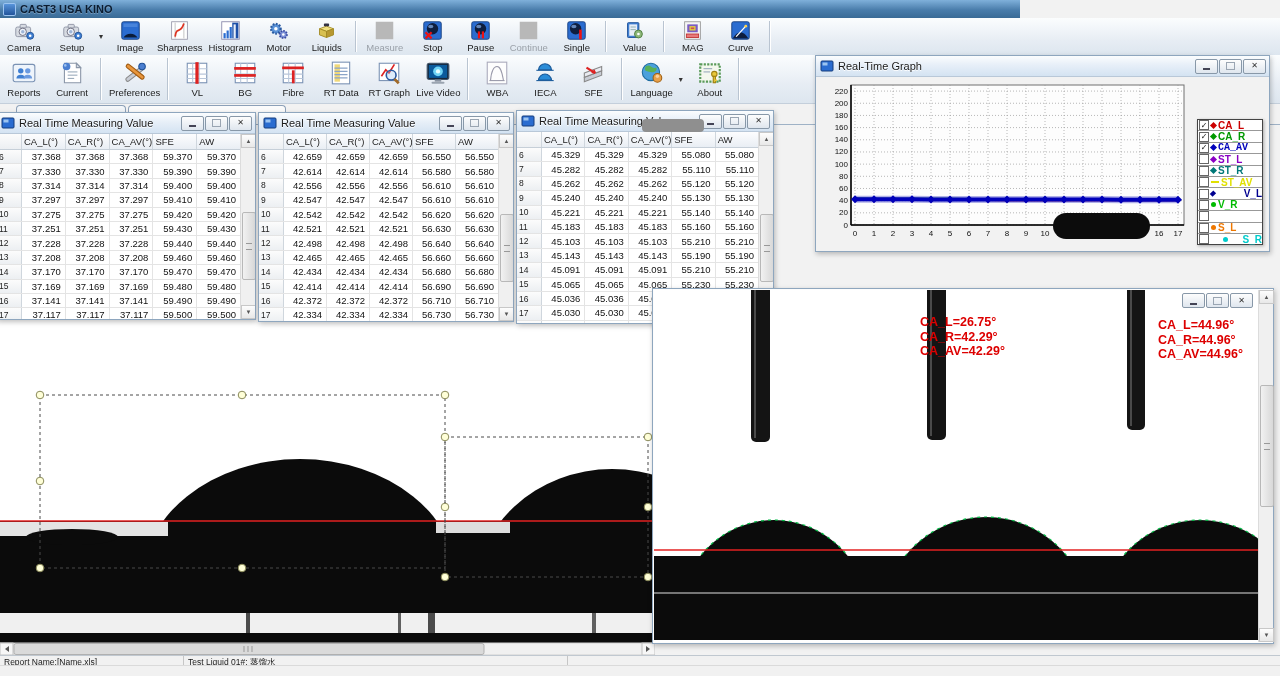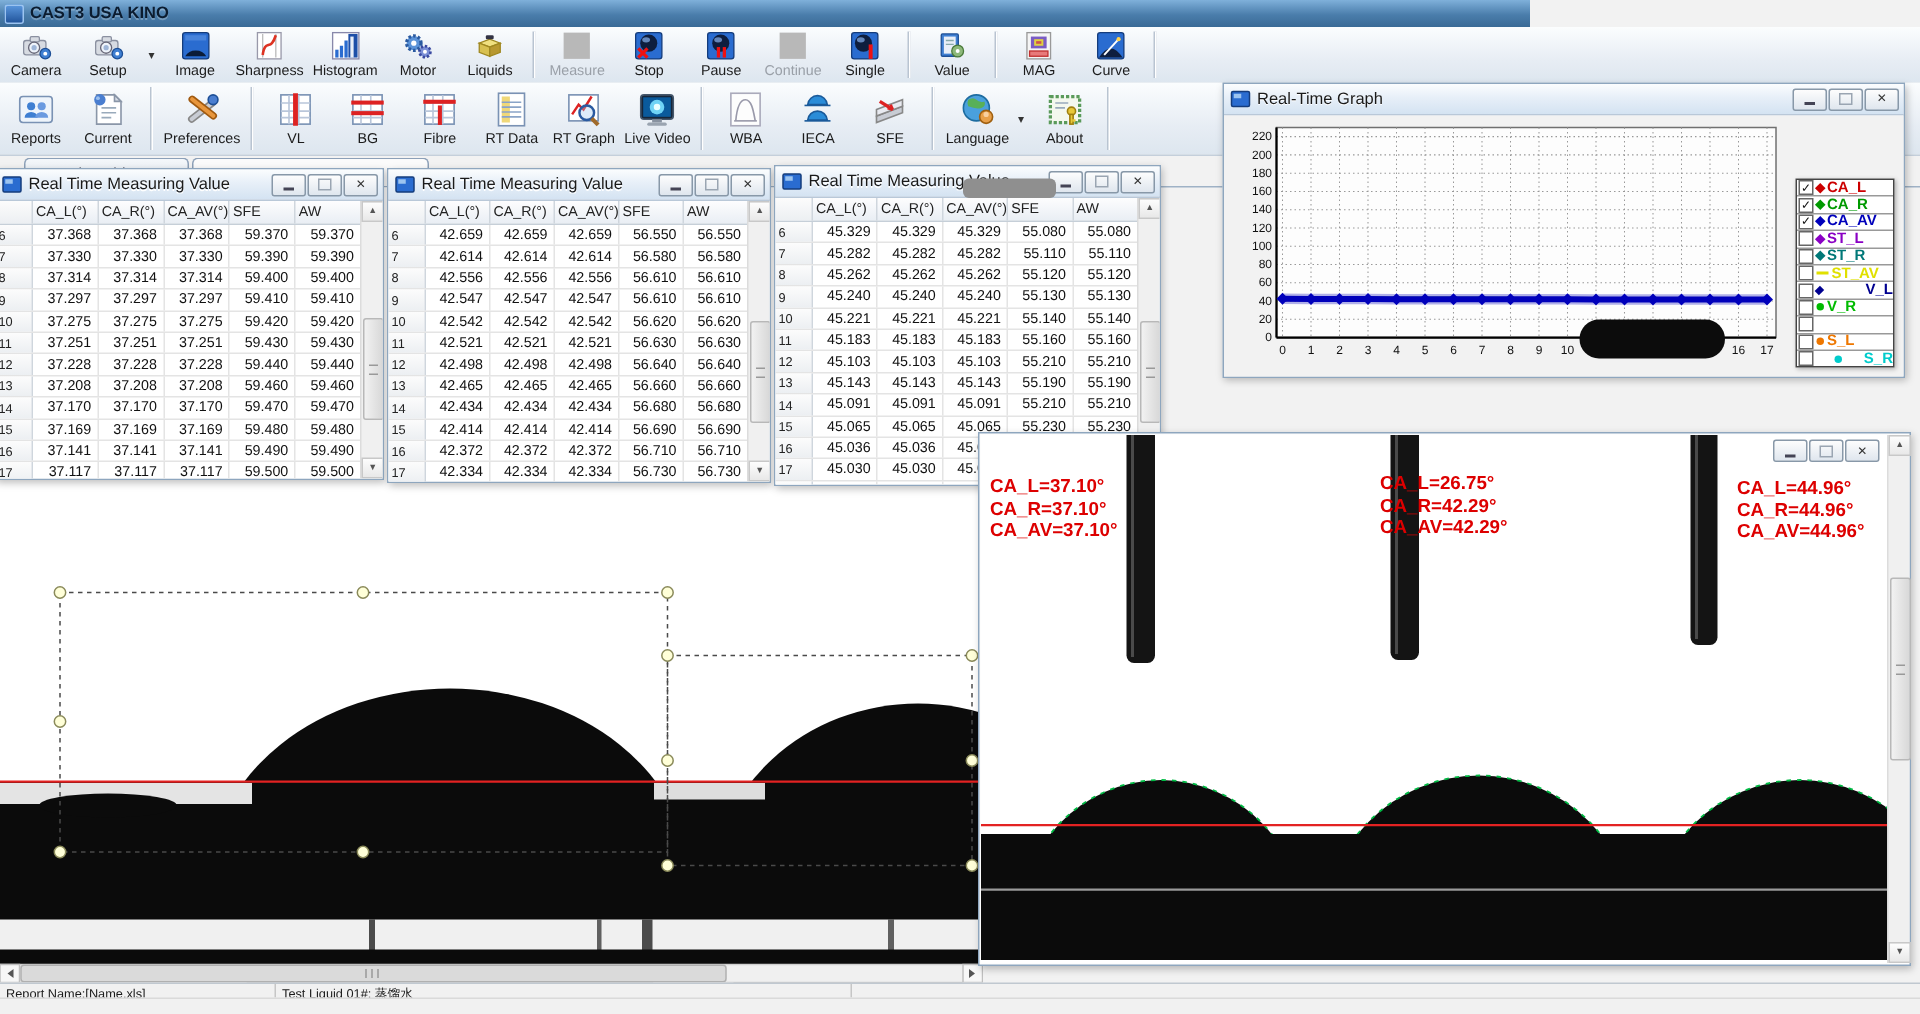--- a/index.html
+++ b/index.html
@@ -1063,21 +1063,21 @@
             <span class="llabel" style="color:#cc0000;">CA_L</span>
           </div>
           <div class="lrow">
             <span class="lcheck">✓</span>
             <span class="lmark diamond" style="background:#009900;"></span>
             <span class="llabel" style="color:#009900;">CA_R</span>
           </div>
           <div class="lrow">
             <span class="lcheck">✓</span>
             <span class="lmark diamond" style="background:#0000bb;"></span>
-            <span class="llabel" style="color:#0000bb;">CA_AV</span>
+            <span class="llabel" style="color:#0000bb;font-family:Liberation Mono, monospace;">CA_AV</span>
           </div>
           <div class="lrow">
             <span class="lcheck"></span>
             <span class="lmark diamond" style="background:#8a00c4;"></span>
             <span class="llabel" style="color:#8a00c4;">ST_L</span>
           </div>
           <div class="lrow">
             <span class="lcheck"></span>
             <span class="lmark diamond" style="background:#007878;"></span>
             <span class="llabel" style="color:#007878;">ST_R</span>
@@ -1143,25 +1143,20 @@
         </span>
         <span class="wb">✕</span>
       </div>
   <div class="vscroll">
         <div class="sarr up">▲</div>
         <div class="sthumb" style="top:95px;height:120px;">
           <span class="grip"></span>
         </div>
         <div class="sarr dn">▼</div>
       </div>
-  <div class="anno" style="left:7px;top:28px;">
-    <div>CA_L=37.10°</div>
-    <div>CA_R=37.10°</div>
-    <div>CA_AV=37.10°</div>
-  </div>
   <div class="anno" style="left:267px;top:26px;">
     <div>CA_L=26.75°</div>
     <div>CA_R=42.29°</div>
     <div>CA_AV=42.29°</div>
   </div>
   <div class="anno" style="left:505px;top:29px;">
     <div>CA_L=44.96°</div>
     <div>CA_R=44.96°</div>
     <div>CA_AV=44.96°</div>
   </div>

